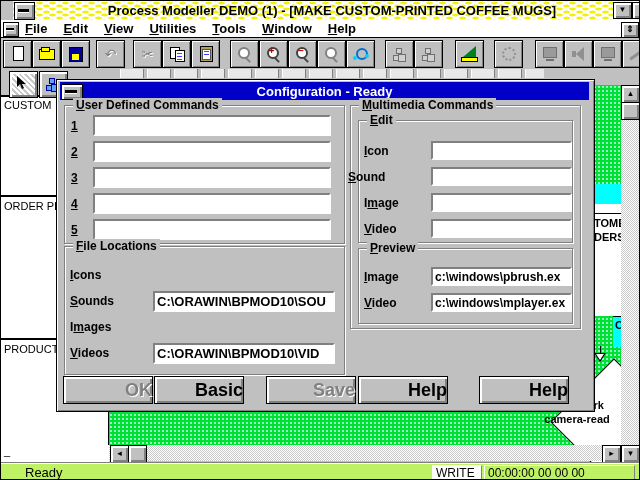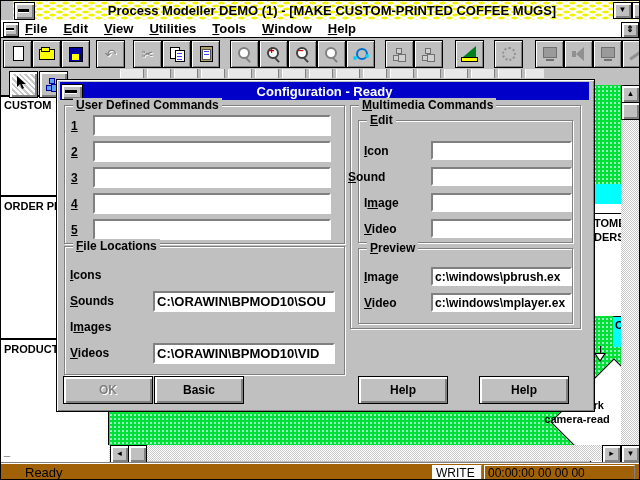--- a/index.html
+++ b/index.html
@@ -63,21 +63,21 @@
   .i-spk::after{left:6px;top:1px;width:0;height:0;border-top:7px solid transparent;border-bottom:7px solid transparent;border-right:8px solid #909090;}
   .i-tool::before{left:1px;top:8px;width:13px;height:3px;background:#909090;transform:rotate(-35deg);}
   .i-tool::after{left:11px;top:1px;width:4px;height:4px;border:2px solid #909090;border-radius:50% 50% 50% 0;}
   
   .pbtn{width:27px;height:25px;z-index:2;}
   .pbtn.sel{background-image:repeating-linear-gradient(45deg,#fff 0 2px,#c8c8c8 2px 4px);}
   .btn-tops{left:119px;top:68px;width:424px;height:9px;z-index:1;
     background:repeating-linear-gradient(90deg,#fff 0 1px,#e8e8e8 1px 23px,#808080 23px 24px,#c0c0c0 24px 27px);}
   
   .lane-col{left:0;top:96px;width:108px;height:365px;background:#fff;z-index:1;}
-  .lane-label{position:absolute;left:3px;font-weight:bold;font-size:11px;color:#000;white-space:nowrap;}
+  .lane-label{position:absolute;left:3px;font-weight:normal;font-size:11px;color:#000;white-space:nowrap;}
   .hline{position:absolute;left:0;width:108px;height:2px;background:#000;}
   .topline{left:0;top:94px;width:108px;height:2px;background:#000;z-index:1;}
   .vdiv{left:107px;top:96px;width:1px;height:348px;background:#000;z-index:1;}
   .green{background-color:#00e035;background-image:radial-gradient(#90ffc0 25%,transparent 30%);background-size:4px 4px;}
   .cyan{background:#00ffff;}
   .rstrip{z-index:1;}
   .diamond{left:568px;top:376px;width:88px;height:88px;background:#fff;border:1px solid #000;transform:rotate(45deg);z-index:1;}
   .dia-text{z-index:2;font-weight:bold;font-size:11px;color:#000;text-align:center;}
   
   .sb{z-index:3;background-image:linear-gradient(45deg,#fff 25%,transparent 25%,transparent 75%,#fff 75%),linear-gradient(45deg,#fff 25%,#c9c9c9 25%,#c9c9c9 75%,#fff 75%);background-size:2px 2px;background-position:0 0,1px 1px;}
@@ -89,25 +89,25 @@
   .dtitle{position:absolute;left:3px;top:2px;width:529px;height:18px;background:#0000c8;}
   .dtitle-text{position:absolute;left:0;top:2px;width:100%;text-align:center;color:#fff;font-weight:bold;font-size:13px;}
   .dsys{position:absolute;left:1px;top:2px;width:20px;height:14px;}
   .dsys .dash{left:3px;top:5px;width:12px;height:3px;}
   .group{position:absolute;border:1px solid #808080;box-shadow:1px 1px 0 #fff,inset 1px 1px 0 #fff;}
   .glabel{position:absolute;top:-8px;left:8px;background:#c0c0c0;padding:0 3px;font-weight:bold;font-size:12px;color:#000;white-space:nowrap;}
   .flabel{position:absolute;font-weight:bold;font-size:12px;color:#000;white-space:nowrap;}
   .tbx{position:absolute;box-sizing:border-box;background:#fff;border:2px solid;border-color:#808080 #fff #fff #808080;
     font-family:"Liberation Sans",sans-serif;font-weight:bold;font-size:13px;color:#000;padding:0 2px;outline:none;}
   .tbx.sm{font-size:12px;}
-  .dbtn{position:absolute;width:88px;height:26px;font-weight:bold;font-size:12px;color:#000;
-    display:flex;align-items:center;justify-content:center;}
+  .dbtn{position:absolute;width:88px;height:26px;font-weight:bold;font-size:18px;color:#000;
+    display:flex;align-items:center;justify-content:flex-end;}
   .dbtn.dis{color:#808080;text-shadow:1px 1px 0 #fff;}
   
-  .statusbar{left:0;top:461px;width:638px;height:18px;background:#a16207;border-top:1px solid #808080;box-shadow:inset 0 1px 0 #fff;z-index:5;}
+  .statusbar{left:0;top:461px;width:638px;height:18px;background:#bef264;border-top:1px solid #808080;box-shadow:inset 0 1px 0 #fff;z-index:5;}
   .ready{position:absolute;left:24px;top:2px;font-size:13px;color:#000;}
   .sbox{position:absolute;top:2px;height:14px;border:1px solid;border-color:#fff #808080 #808080 #fff;
     font-size:12px;color:#000;line-height:14px;padding:0 3px;}
   u{text-decoration:underline;}
 </style>
 </head>
 <body>
 
 <div id="screen">
 
@@ -316,20 +316,23 @@
     <input class="tbx sm" style="left: 374px; top: 187px; width: 141px; height: 19px;" value="c:\windows\pbrush.ex">
     <span class="flabel" style="left:307px;top:216px;"><u>V</u>ideo</span>
     <input class="tbx sm" style="left: 374px; top: 213px; width: 141px; height: 19px;" value="c:\windows\mplayer.ex">
 
     <div class="dbtn raised dis" style="left:6px;top:296px;">
         <span>OK</span>
       </div>
     <div class="dbtn raised" style="left:97px;top:296px;">
         <span>Basic</span>
       </div>
+    <div class="dbtn raised dis" style="left:209px;top:296px;">
+        <span>Save</span>
+      </div>
     <div class="dbtn raised" style="left:301px;top:296px;">
         <span>Help</span>
       </div>
     <div class="dbtn raised" style="left:422px;top:296px;">
         <span>Help</span>
       </div>
   </div>
 
   <div class="abs statusbar">
     <span class="ready">Ready</span>

